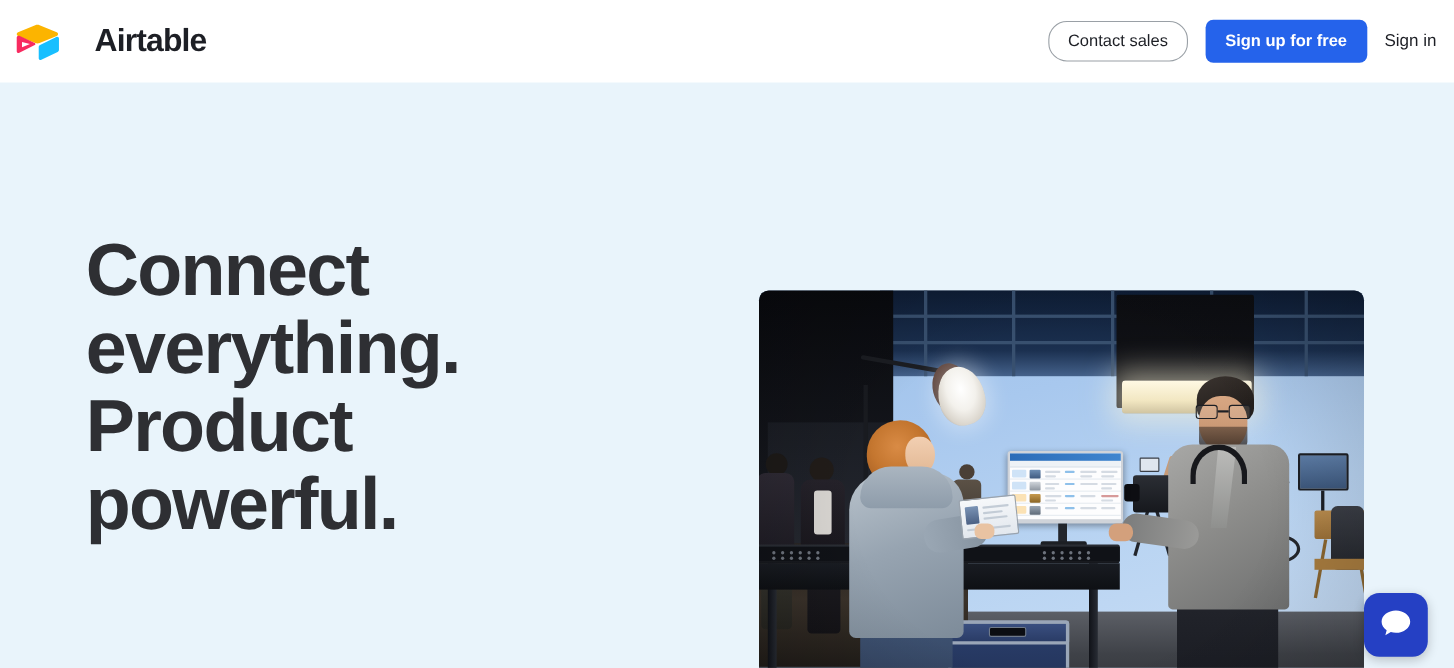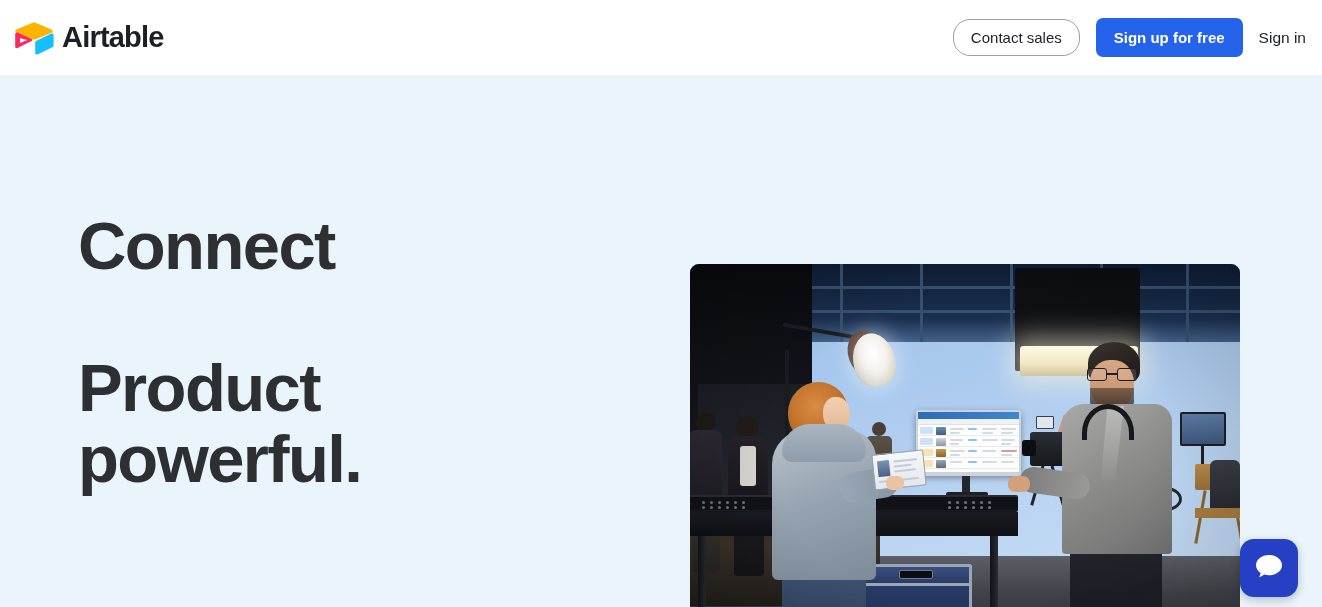--- a/index.html
+++ b/index.html
@@ -9,21 +9,21 @@
     font-family:"Liberation Sans", sans-serif;
     background:#e9f4fb;
   }
   .page { position:relative; width:1322px; height:607px; background:#e9f4fb; }
 
   
   .header {
     position:absolute; top:0; left:0; width:1322px; height:75px;
     background:#ffffff; display:flex; align-items:center; z-index:40;
   }
-  .logo-wrap { display:flex; align-items:center; margin-left:14px; }
+  .logo-wrap { display:flex; align-items:center; margin-left:14px;gap:24px; }
   .logo-mark { width:40px; height:34px; position:relative; flex:none; }
   .logo-text {
     font-size:29px; font-weight:700; letter-spacing:-0.8px;
     color:#1d1f25; margin-left:8px; line-height:1;
   }
 
   .nav { display:flex; align-items:center; margin-left:33px; gap:0px; }
   .nav-item {
     display:flex; align-items:center; gap:6px;
     font-size:15.5px; color:#2c2f36; padding:8px 12px;
@@ -387,21 +387,21 @@
       <button class="btn-signup">Sign up for free</button>
       <a class="link-signin" href="#">Sign in</a>
     </div>
   </header>
 
   <section class="hero">
 
     <div class="hero-copy">
       <h1 class="hero-title">
         <span>Connect</span><br>
-        <br>
+        <span>everything.</span><br>
         <span>Product</span><br>
         <span>powerful.</span>
       </h1>
     </div>
 
     <div class="hero-img">
 
       <div class="ph ph-wall"></div>
       <div class="ph ph-ceiling">
         <div class="truss" style="left:10px;  top:22px; width:430px; height:3px;"></div>

